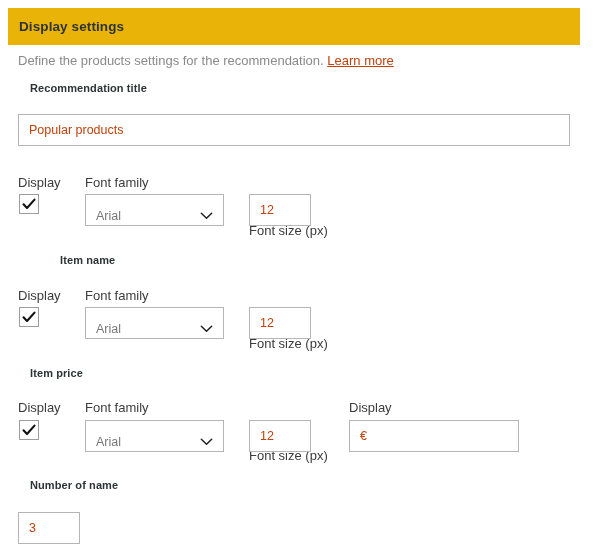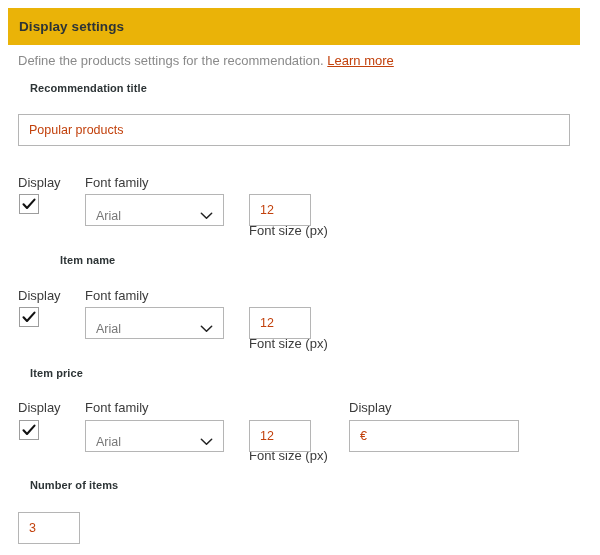--- a/index.html
+++ b/index.html
@@ -209,17 +209,17 @@
     <span class="select-value">Arial</span>
     <svg class="chevron" viewBox="0 0 14 9">
       <path d="M1.2 1.4 L7 7 L12.8 1.4" fill="none" stroke="#222222" stroke-width="1.7" stroke-linecap="round" stroke-linejoin="round"></path>
     </svg>
   </div>
 
   <input class="text-input" style="left: 249px; top: 420px; width: 62px; height: 32px;" value="12">
 
   <input class="text-input" style="left: 349px; top: 420px; width: 170px; height: 32px;" value="€">
 
-  <div class="group-title" style="top:479px;">Number of items</div>
+  <div class="group-title" style="top:479px;">Number of name</div>
 
   <input class="text-input" style="left: 18px; top: 512px; width: 62px; height: 32px;" value="3">
 
 </div>
 
 </body></html>

